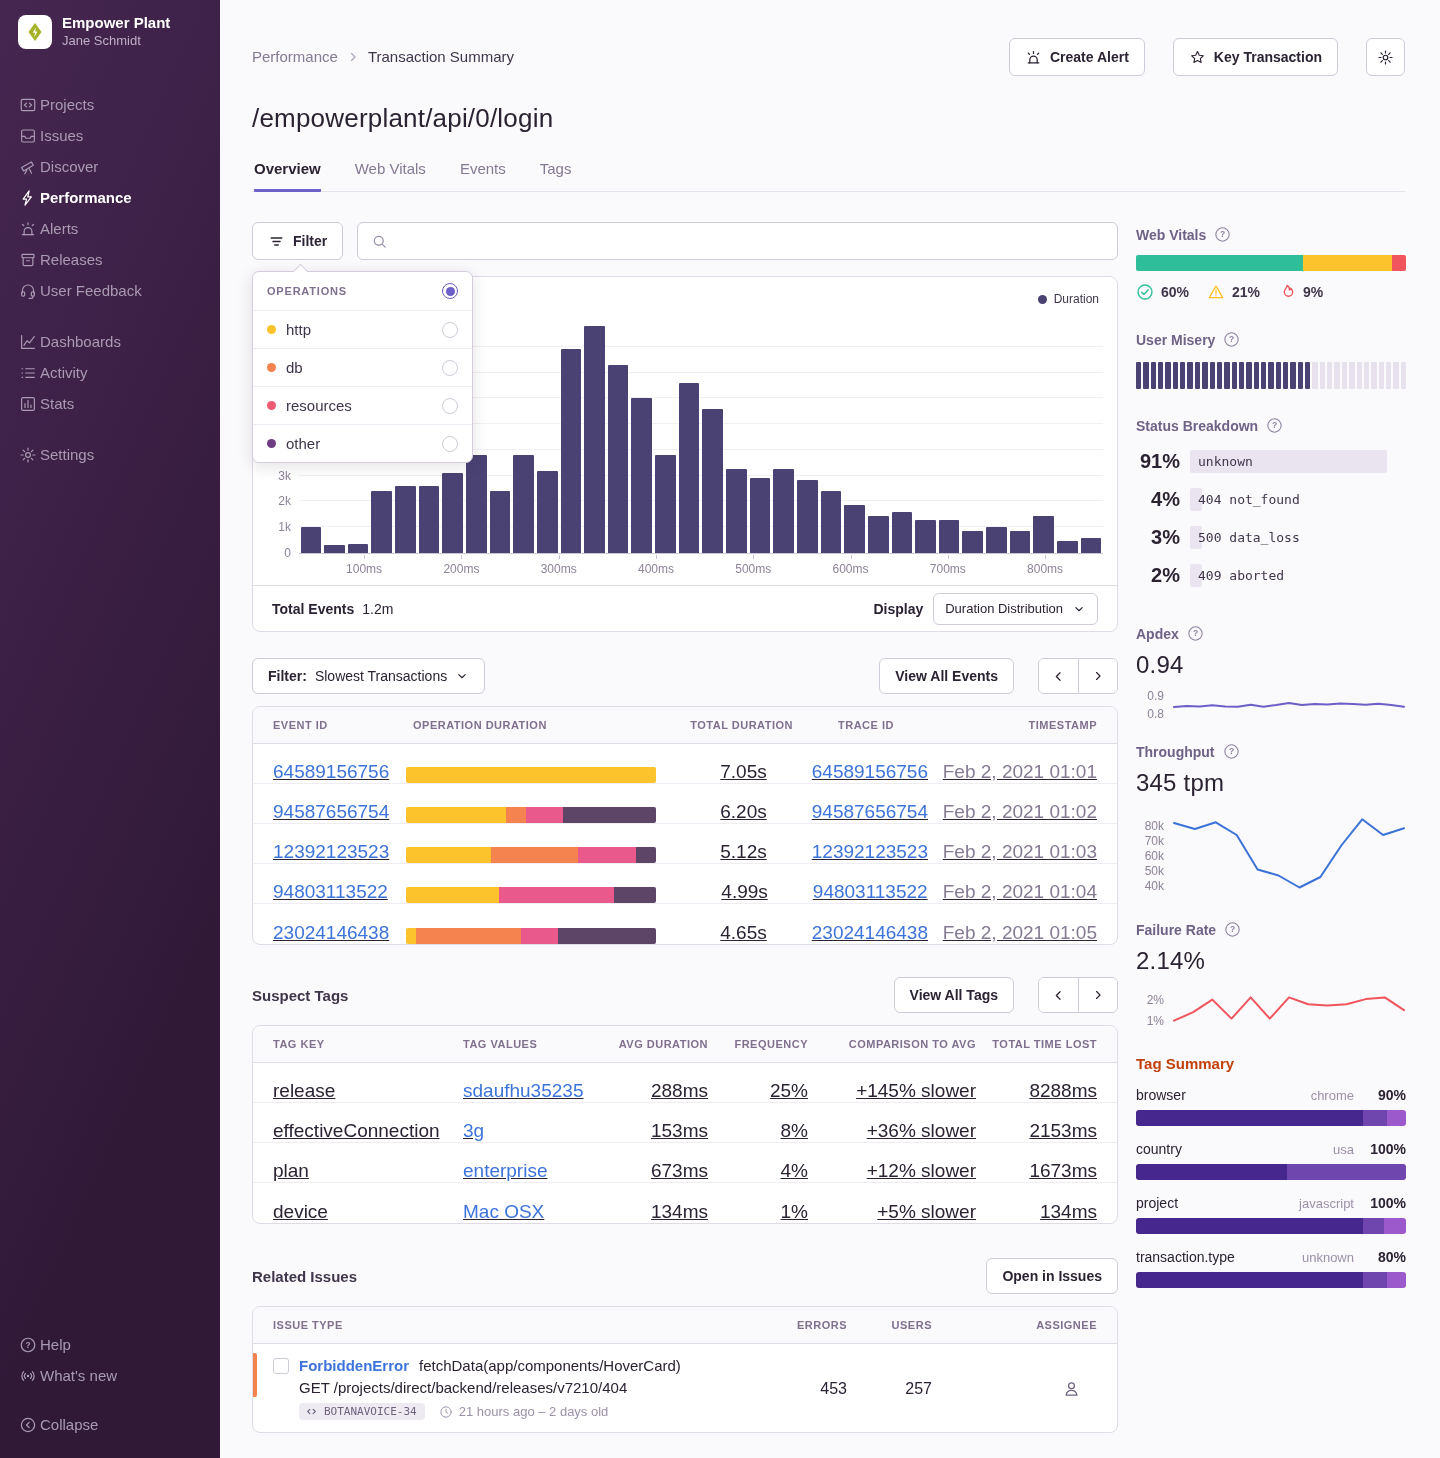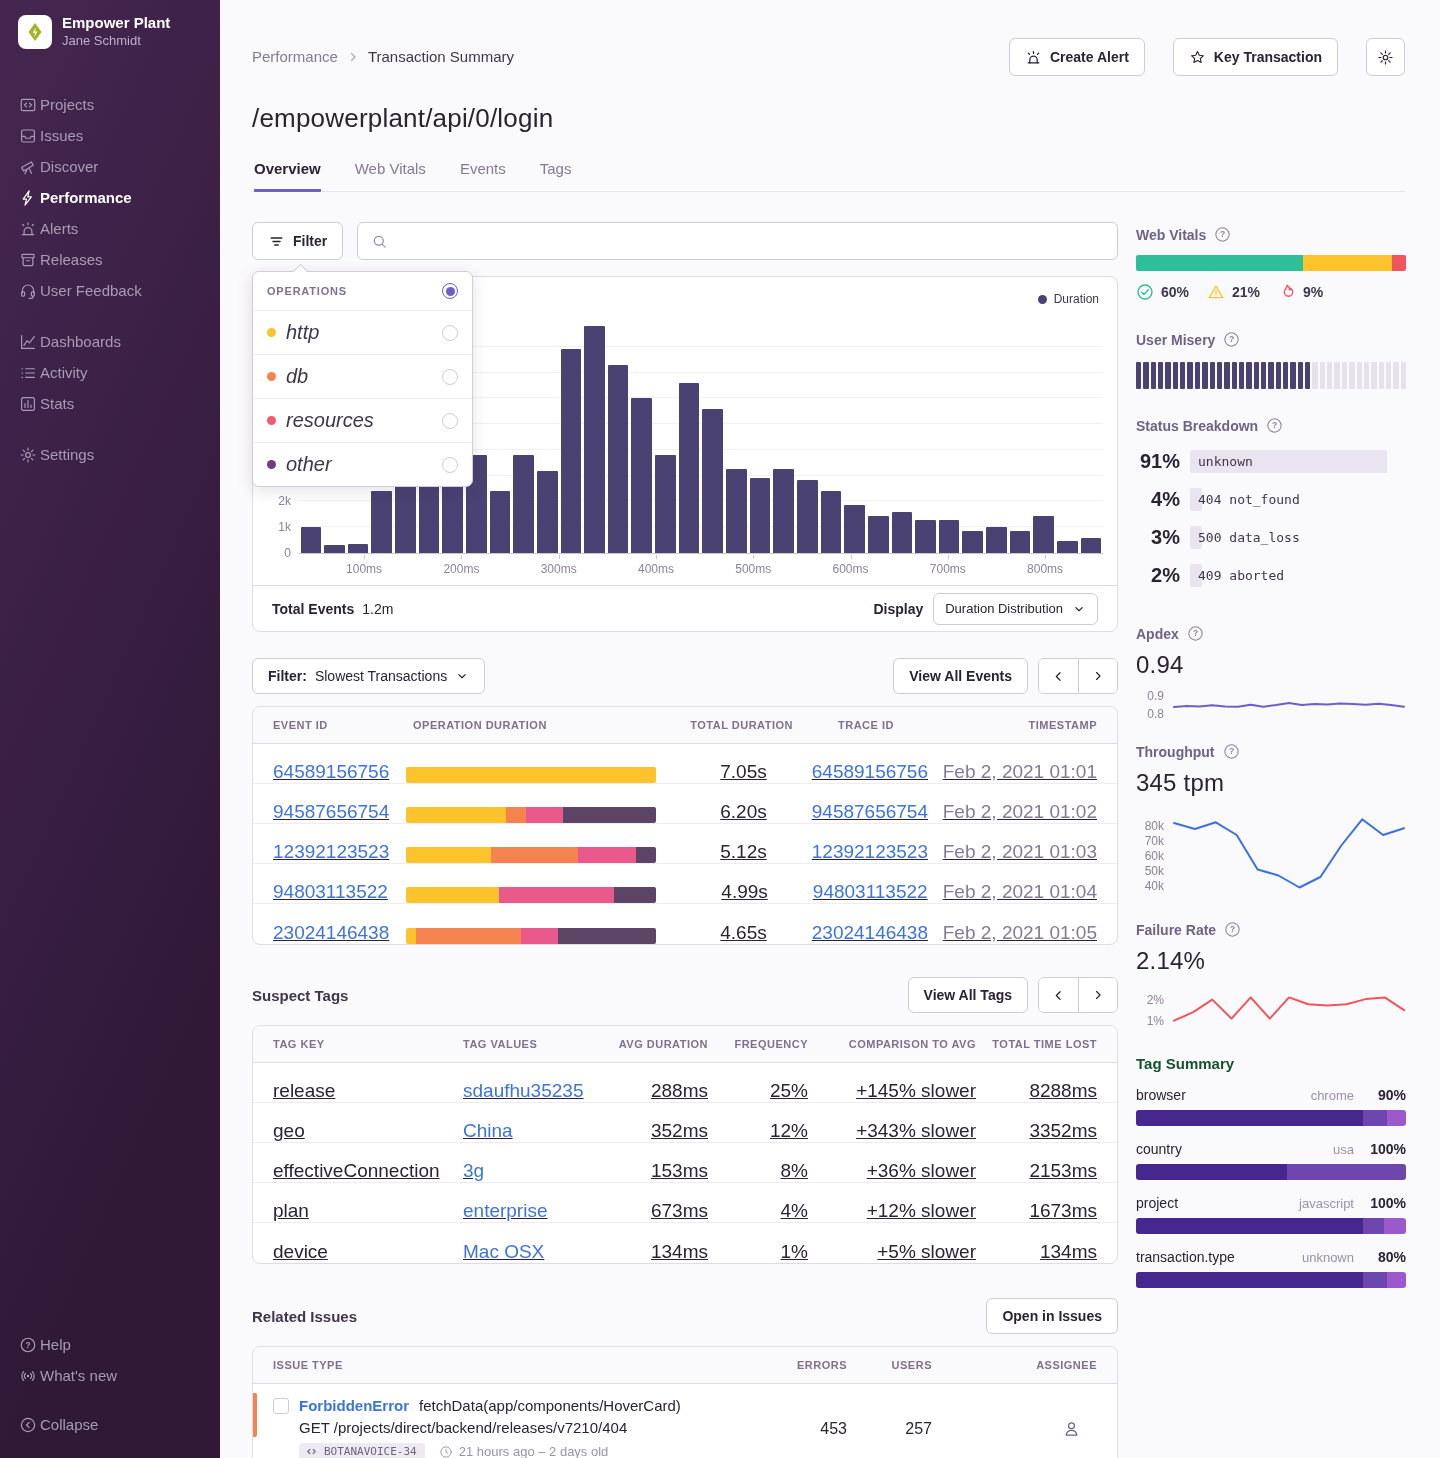--- a/index.html
+++ b/index.html
@@ -54,21 +54,21 @@
 
   
   .dropdown { position:absolute; left:0; top:49px; width:221px; background:#fff; border:1px solid #D4CCDC; border-radius:7px;
     box-shadow:0 4px 16px rgba(43,34,51,.13); z-index:30; }
   .dropdown::before { content:''; position:absolute; top:-6px; left:42px; width:10px; height:10px; background:#fff;
     border-left:1px solid #D4CCDC; border-top:1px solid #D4CCDC; transform:rotate(45deg); }
   .dd-header { display:flex; align-items:center; justify-content:space-between; padding:11px 14px; }
   .dd-header span { font-size:11px; font-weight:700; letter-spacing:.8px; color:#80708F; }
   .dd-item { display:flex; align-items:center; gap:10px; padding:10px 14px; border-top:1px solid #EFEBF3; cursor:pointer; }
   .dd-dot { width:9px; height:9px; border-radius:50%; flex:0 0 auto; }
-  .dd-label { flex:1; font-size:20px; color:#40364C;font-style:italic; }
+  .dd-label { flex:1; font-size:15px; color:#40364C; }
   .radio { width:16px; height:16px; border-radius:50%; border:1.5px solid #D1CAD8; position:relative; flex:0 0 auto; cursor:pointer; }
   .radio.on { border-color:#6C5FC7; }
   .radio.on::after { content:''; position:absolute; inset:2.5px; border-radius:50%; background:#6C5FC7; }
 
   
   .panel { background:#fff; border:1px solid #E0DBE6; border-radius:8px; }
 
   
   .chart-panel { margin-top:16px; position:relative; }
   .legend { position:absolute; top:15px; right:18px; display:flex; align-items:center; gap:7px; font-size:12px; color:#40364C; }
@@ -86,21 +86,21 @@
   .chart-footer { display:flex; align-items:center; justify-content:space-between; border-top:1px solid #E0DBE6; height:46px; padding:0 19px; }
   .cf-left { display:flex; gap:8px; align-items:baseline; font-size:14px; }
   .cf-left b { font-weight:700; }
   .cf-right { display:flex; align-items:center; gap:10px; }
   .cf-right .disp { font-size:14px; font-weight:700; }
   .select-box { display:flex; align-items:center; gap:9px; height:32px; border:1px solid #D1CAD8; border-radius:6px; background:#fff; padding:0 11px; font-size:13px; color:#2B2233; cursor:pointer; }
   .select-box .ic { color:#2B2233; display:flex; }
 
   
   .sec-row { display:flex; align-items:flex-end; justify-content:space-between; margin-top:26px; }
-  .right-group { display:flex; gap:10px; align-items:center; }
+  .right-group { display:flex; gap:24px; align-items:center; }
   .filter-select { height:36px; font-weight:400; }
   .filter-select b { font-weight:700; }
   .pager { display:flex; border:1px solid #D1CAD8; border-radius:6px; overflow:hidden; height:36px; background:#fff; }
   .pager .pg { width:39px; display:flex; align-items:center; justify-content:center; color:#2B2233; cursor:pointer; background:#fff; }
   .pager .pg + .pg { border-left:1px solid #D1CAD8; }
   .sec-title { font-size:15px; font-weight:700; color:#40364C; padding-bottom:9px; }
 
   
   .table { margin-top:12px; overflow:hidden; }
   .thead { display:flex; align-items:center; background:#FAF9FB; border-bottom:1px solid #E0DBE6; padding:12px 20px;
@@ -148,21 +148,21 @@
   .status-rows { margin-top:16px; }
   .status-row { display:flex; align-items:center; margin-bottom:15px; }
   .status-pct { width:44px; text-align:right; font-size:20px; font-weight:700; color:#2B2233; flex:0 0 auto; }
   .status-bar-wrap { flex:1; margin-left:10px; position:relative; height:23px; }
   .status-bar { position:absolute; left:0; top:0; bottom:0; background:#EAE4F0; border-radius:2px; }
   .status-label { position:absolute; left:8px; top:4px; font-family:"DejaVu Sans Mono", monospace; font-size:13px; color:#40364C; white-space:nowrap; }
   .big-val { font-size:24px; color:#2B2233; margin-top:9px; letter-spacing:.2px; }
   .spark-row { display:flex; margin-top:12px; }
   .spark-labels { position:relative; width:36px; flex:0 0 auto; }
   .spark-labels span { position:absolute; right:8px; font-size:12px; color:#8D8399; }
-  .tag-sum-title { font-size:15px; font-weight:700; color:#14532d; }
+  .tag-sum-title { font-size:15px; font-weight:700; color:#c2410c; }
   .ts-row { margin-top:15px; }
   .ts-line { display:flex; align-items:baseline; }
   .ts-key { font-size:14px; color:#2B2233; flex:1; }
   .ts-val { font-size:13px; color:#9C91A9; }
   .ts-pct { width:52px; text-align:right; font-size:14px; font-weight:700; color:#2B2233; }
   .ts-bar { display:flex; height:16px; border-radius:3px; overflow:hidden; margin-top:7px; }
   .ic svg { display:block; }
 </style>
 </head>
 <body>
@@ -744,28 +744,20 @@
           <div id="tags-tbody">
               <div class="trow">
                 <span class="tg-c1 tag-key">release</span>
                 <span class="tg-c2"><a class="link">sdaufhu35235</a></span>
                 <span class="tg-c3">288ms</span>
                 <span class="tg-c4">25%</span>
                 <span class="tg-c5">+145% slower</span>
                 <span class="tg-c6">8288ms</span>
               </div>
               <div class="trow">
-                <span class="tg-c1 tag-key">geo</span>
-                <span class="tg-c2"><a class="link">China</a></span>
-                <span class="tg-c3">352ms</span>
-                <span class="tg-c4">12%</span>
-                <span class="tg-c5">+343% slower</span>
-                <span class="tg-c6">3352ms</span>
-              </div>
-              <div class="trow">
                 <span class="tg-c1 tag-key">effectiveConnection</span>
                 <span class="tg-c2"><a class="link">3g</a></span>
                 <span class="tg-c3">153ms</span>
                 <span class="tg-c4">8%</span>
                 <span class="tg-c5">+36% slower</span>
                 <span class="tg-c6">2153ms</span>
               </div>
               <div class="trow">
                 <span class="tg-c1 tag-key">plan</span>
                 <span class="tg-c2"><a class="link">enterprise</a></span>

